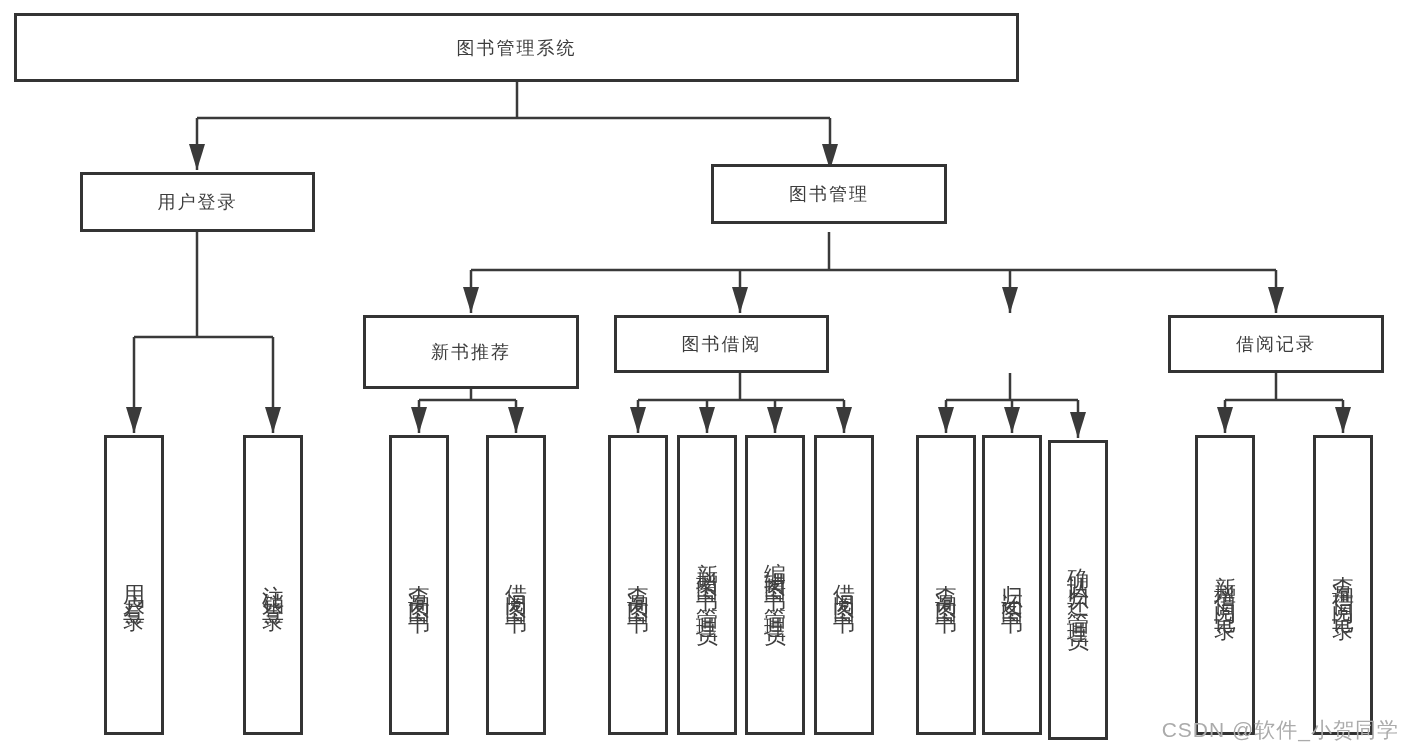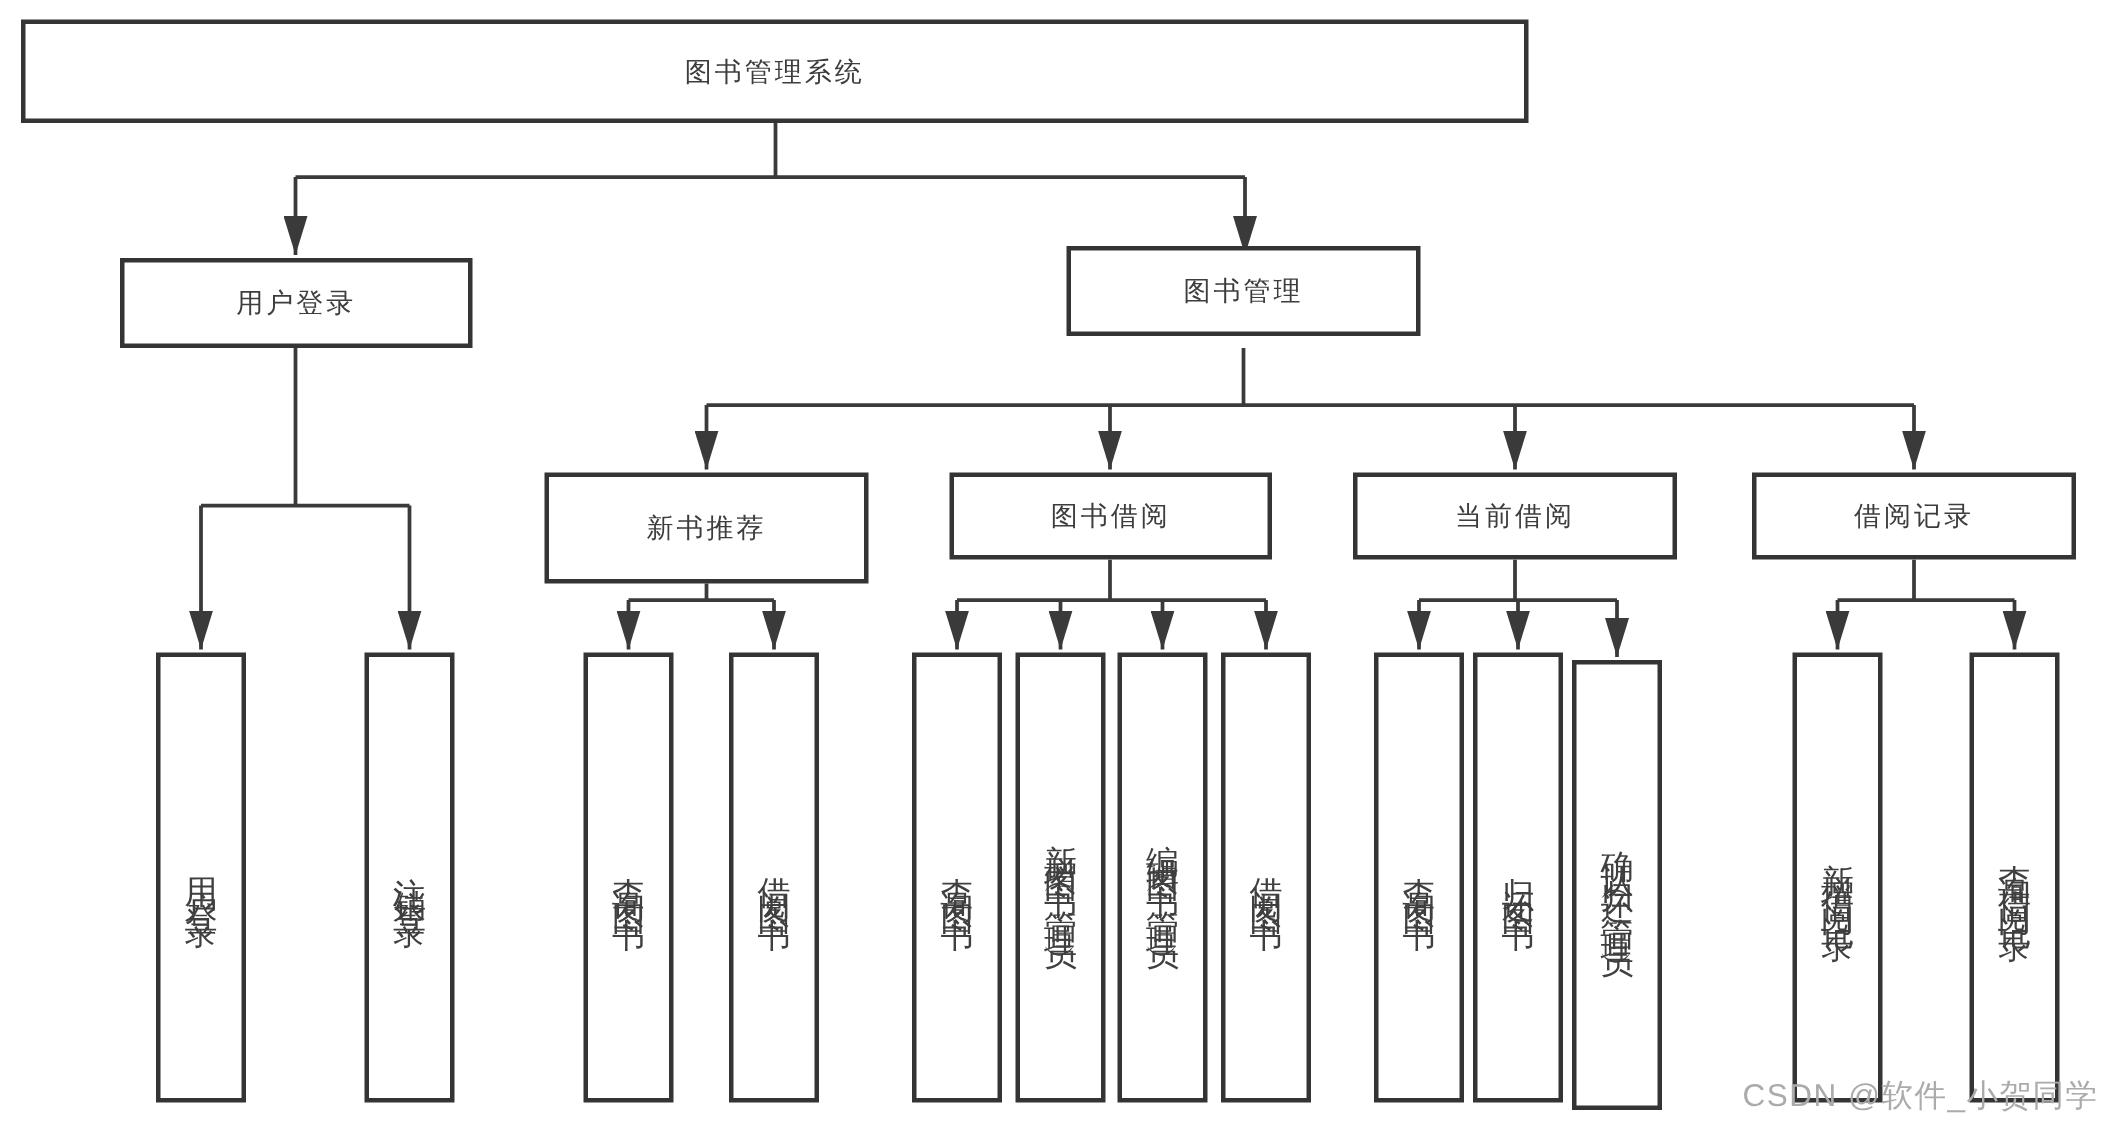--- a/index.html
+++ b/index.html
@@ -11,21 +11,21 @@
   .box{
     position:absolute;box-sizing:border-box;background:#ffffff;
     border:3px solid #343434;display:flex;align-items:center;justify-content:center;
     color:#3d3d3d;z-index:2;
   }
   .h-box{font-size:18px;letter-spacing:2px;font-weight:500;}
   .root-box{left:14px;top:13px;width:1005px;height:69px;border-width:3px;}
   .l2-login{left:80px;top:172px;width:235px;height:60px;}
   .l2-mgmt{left:711px;top:164px;width:236px;height:60px;}
   .l3-1{left:363px;top:315px;width:216px;height:74px;}
-  .l3-2{left:633px;top:315px;width:215px;height:58px;}
+  .l3-2{left:614px;top:315px;width:215px;height:58px;}
   .l3-3{left:902px;top:315px;width:216px;height:58px;}
   .l3-4{left:1168px;top:315px;width:216px;height:58px;}
   .leaf{width:60px;height:300px;top:435px;}
   .leaf span{
     writing-mode:vertical-rl;text-orientation:mixed;
     font-size:22px;letter-spacing:9px;line-height:1.0;color:#3f3f3f;
   }
   .g1a{left:104px;} .g1b{left:243px;}
   .g2a{left:389px;} .g2b{left:486px;}
   .g3a{left:608px;} .g3b{left:677px;} .g3c{left:745px;} .g3d{left:814px;}
@@ -96,23 +96,20 @@
   <div class="box h-box l2-mgmt">
     <span>图书管理</span>
   </div>
 
   <div class="box h-box l3-1">
     <span>新书推荐</span>
   </div>
   <div class="box h-box l3-2">
     <span>图书借阅</span>
   </div>
-  <div class="box h-box l3-3">
-    <span>当前借阅</span>
-  </div>
   <div class="box h-box l3-4">
     <span>借阅记录</span>
   </div>
 
   <div class="box leaf g1a">
     <span>用户登录</span>
   </div>
   <div class="box leaf g1b">
     <span>注销登录</span>
   </div>

